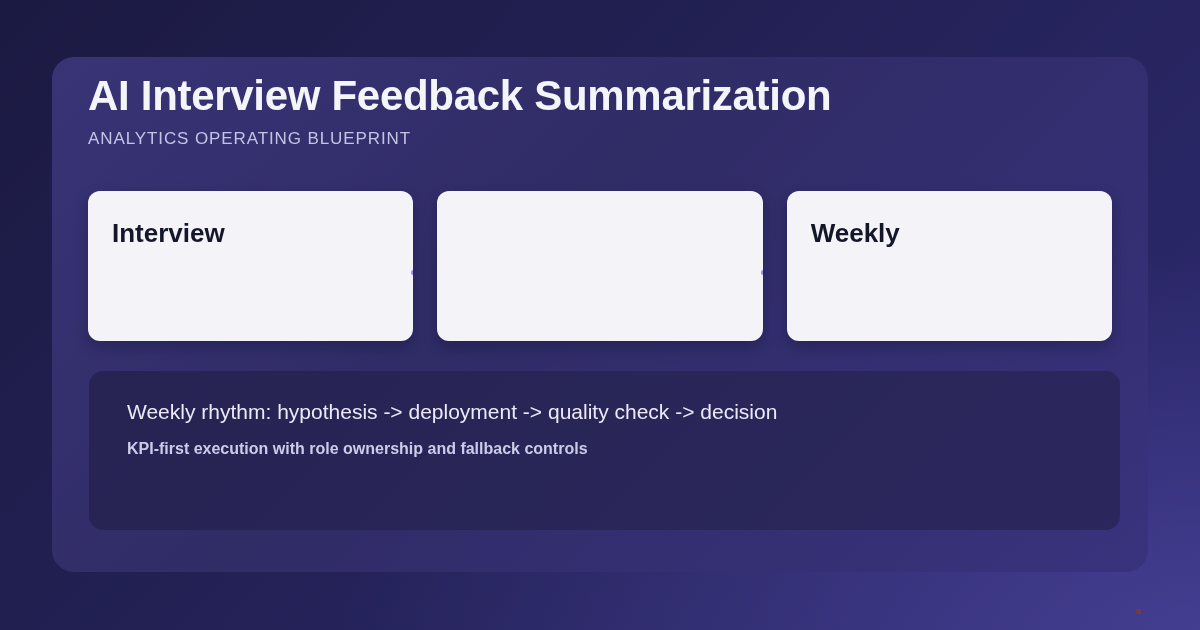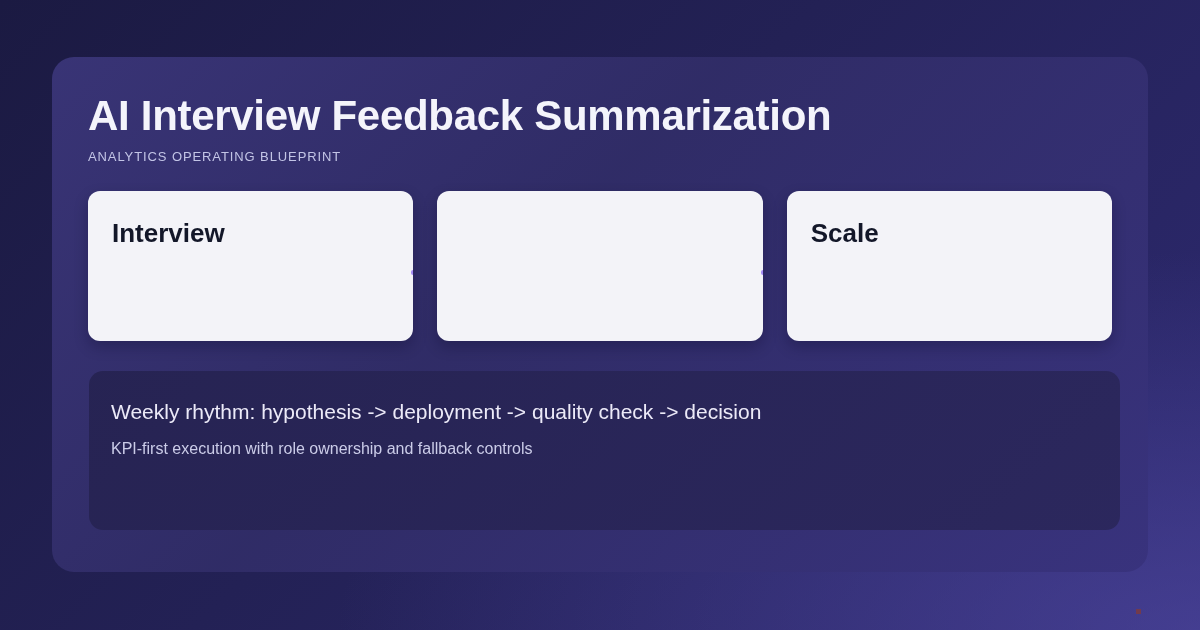--- a/index.html
+++ b/index.html
@@ -38,34 +38,33 @@
       linear-gradient(135deg, rgba(58,53,120,0.95) 0%, rgba(49,45,104,0.92) 42%, rgba(56,50,124,0.92) 100%);
     box-sizing: border-box;
   }
 
   
   #header {
     position: absolute;
     left: 36px;
     top: 15px;
     right: 36px;
-    margin-top: 20px;
   }
   #title {
     margin: 0;
     font-size: 42px;
     line-height: 1.16;
     font-weight: bold;
     color: #f4f4fb;
     letter-spacing: -0.3px;
     white-space: nowrap;
   }
   #subtitle {
     margin: 8px 0 0 0;
-    font-size: 13px;
+    font-size: 17px;
     line-height: 1.2;
     font-weight: normal;
     color: #c3c5e6;
     letter-spacing: 0.9px;
   }
 
   
   #cards {
     position: absolute;
     left: 36px;
@@ -111,35 +110,35 @@
   
   #info {
     position: absolute;
     left: 37px;
     top: 314px;
     width: 1031px;
     height: 159px;
     background: linear-gradient(135deg, rgba(38,35,82,0.96) 0%, rgba(43,39,92,0.96) 100%);
     border-radius: 14px;
     box-sizing: border-box;
-    padding: 28px 22px 0 22px;
+    padding: 28px 22px 0 38px;
   }
   #info-primary {
     margin: 0;
     font-size: 21px;
     line-height: 1.25;
     font-weight: normal;
     color: #eceaf8;
     white-space: nowrap;
   }
   #info-secondary {
     margin: 14px 0 18px 0;
     font-size: 16px;
     line-height: 1.25;
-    font-weight: normal;
+    font-weight: bold;
     color: #cbcce8;
     white-space: nowrap;
   }
 
   
   #corner-mark {
     position: absolute;
     left: 1136px;
     top: 609px;
     width: 5px;
@@ -166,21 +165,21 @@
         <span class="card-label">Interview</span>
         <span class="connector"></span>
       </div>
 
       <div class="card">
         <span class="connector"></span>
       </div>
 
 
       <div class="card">
-        <span class="card-label">Scale</span>
+        <span class="card-label">Weekly</span>
 
       </div>
 
     </div>
 
     <div id="info">
       <p id="info-primary">Weekly rhythm: hypothesis -&gt; deployment -&gt; quality check -&gt; decision</p>
       <p id="info-secondary">KPI-first execution with role ownership and fallback controls</p>
     </div>
 

